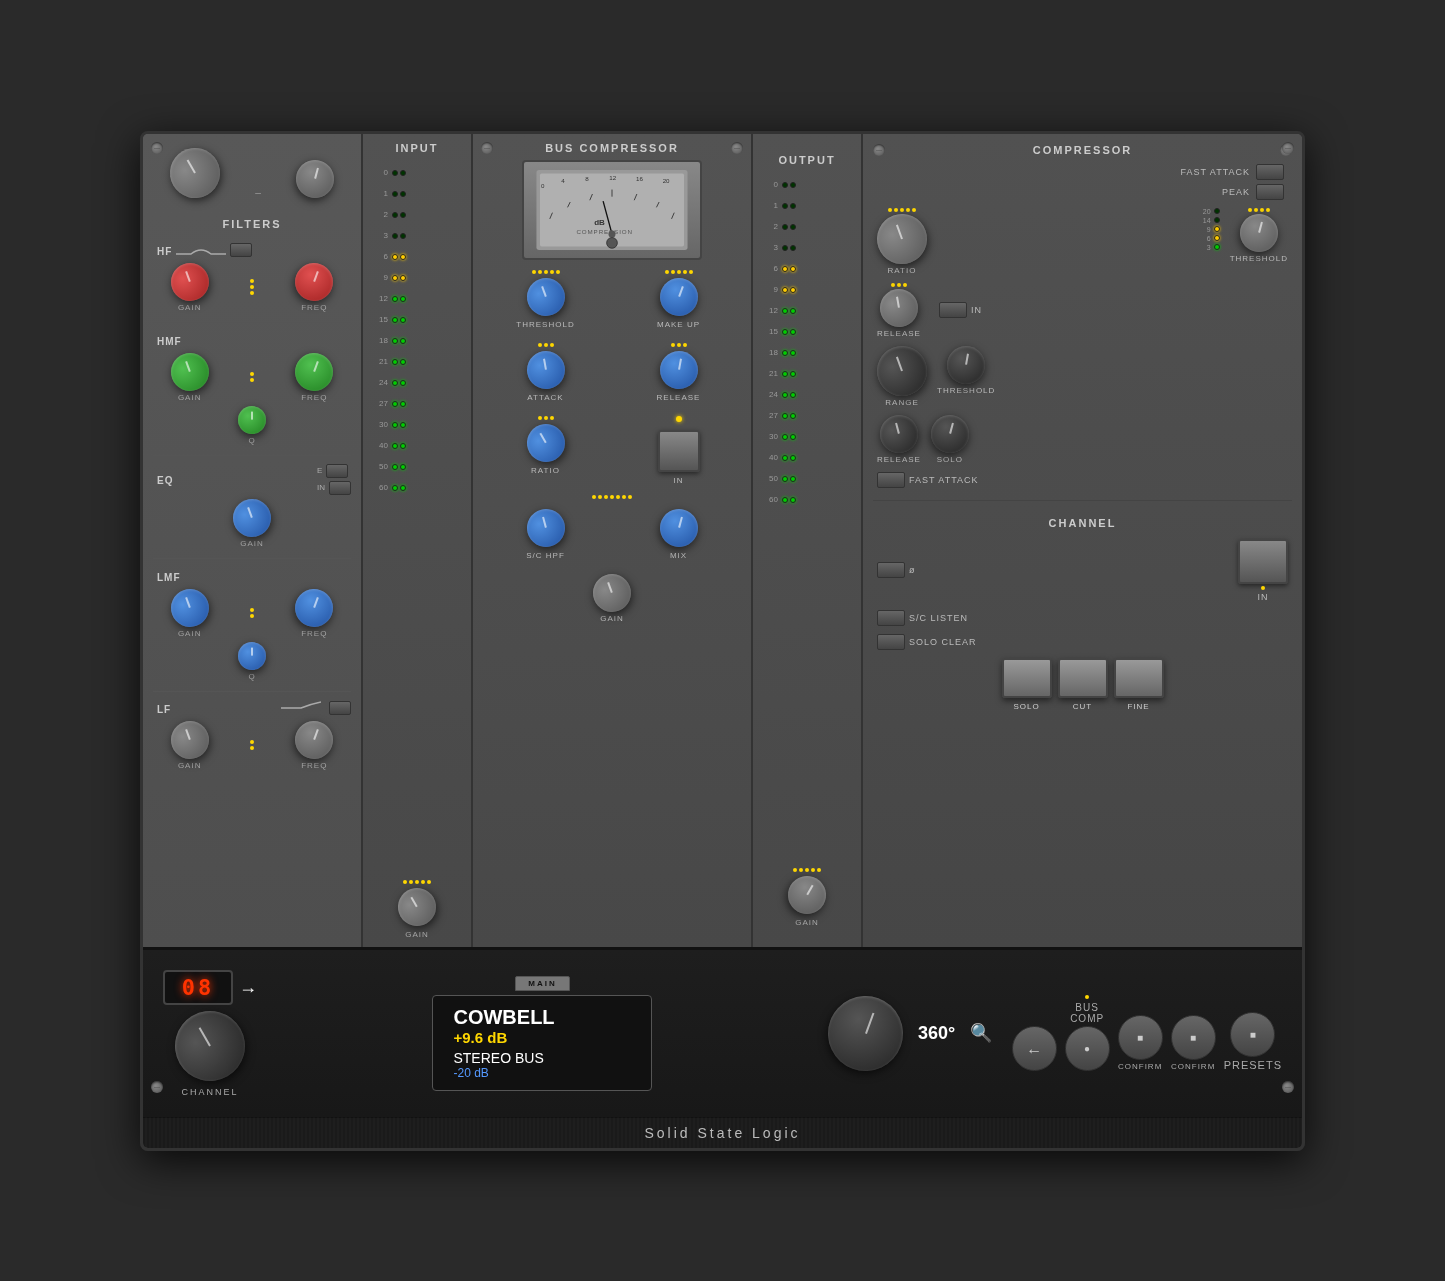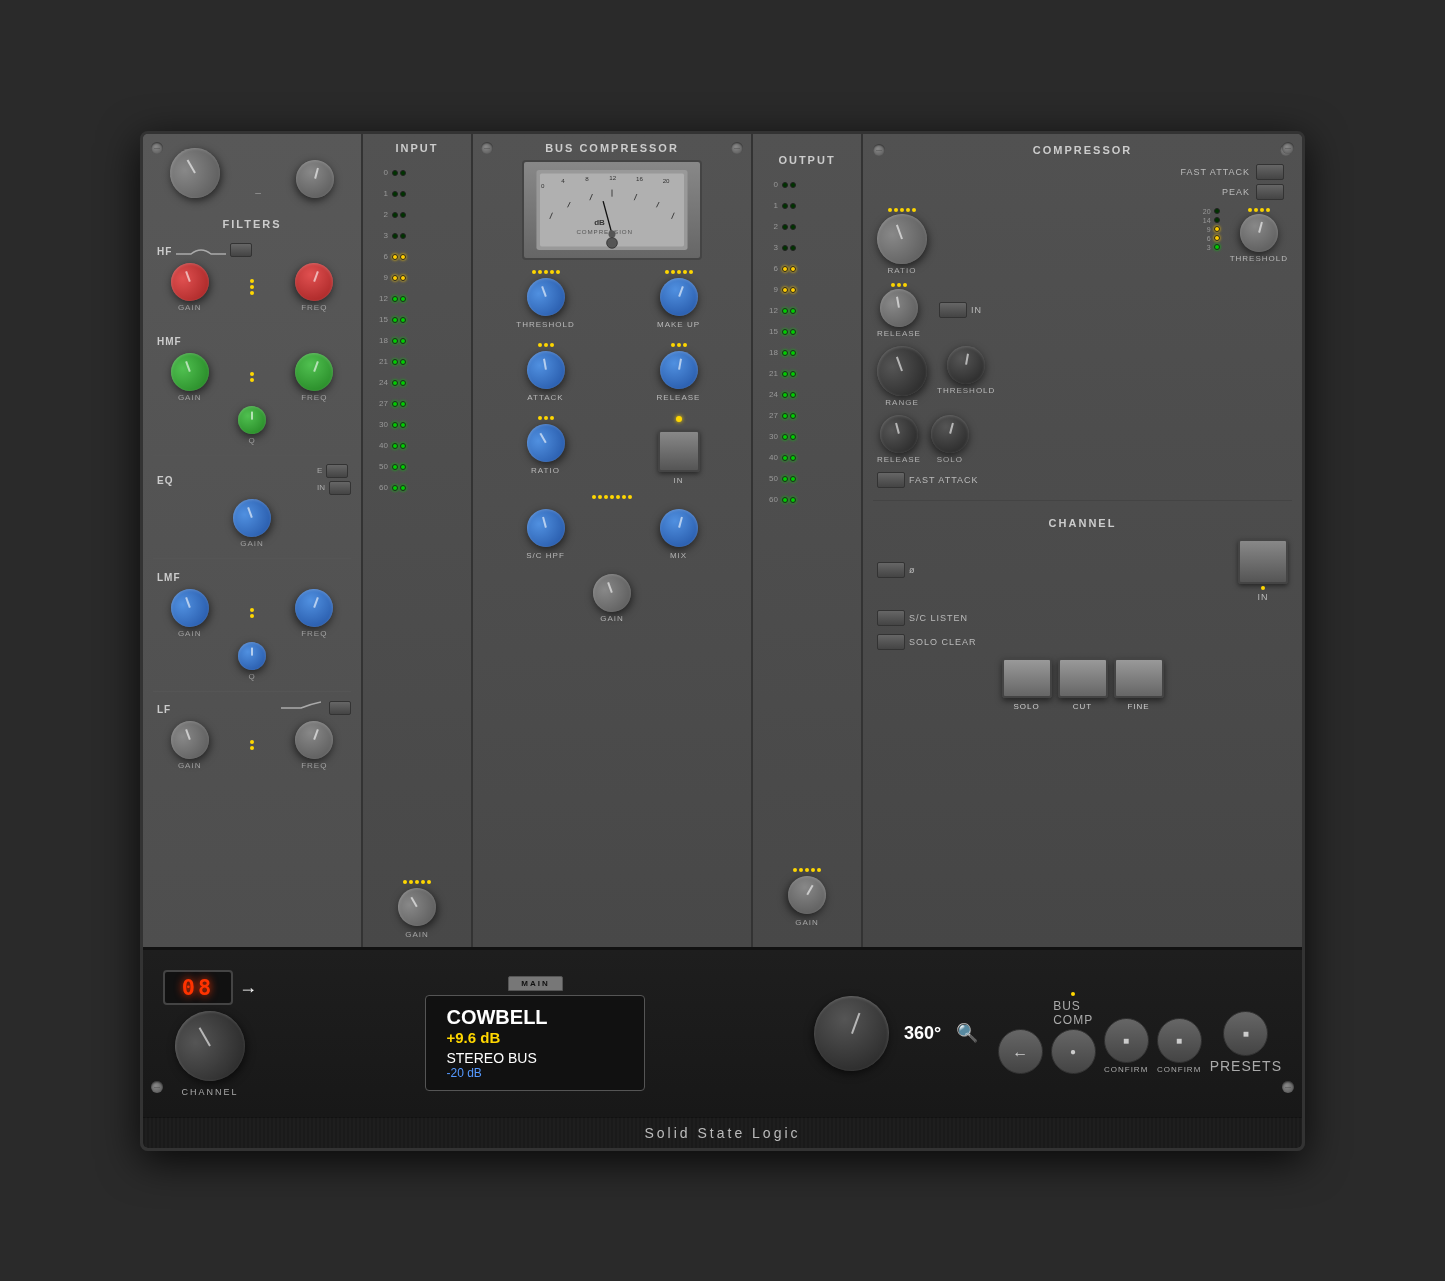--- a/index.html
+++ b/index.html
@@ -1209,21 +1209,21 @@
     <div style="display:flex;flex-direction:column;align-items:center;gap:3px;margin-left:4px;">
       <div style="display:flex;gap:8px;align-items:flex-end;">
         <div style="display:flex;flex-direction:column;align-items:center;gap:2px;">
           <div class="bottom-btn">
             <span style="color:#ccc;font-size:16px;">←</span>
           </div>
         </div>
         <div style="display:flex;flex-direction:column;align-items:center;gap:2px;">
           <div style="display:flex;flex-direction:column;align-items:center;">
             <div class="dot dot-yellow" style="margin-bottom:3px;"></div>
-            <span style="color:#aaa;font-size:12px;letter-spacing:1px;text-align:left;">BUS<br>COMP</span>
+            <span style="color:#aaa;font-size:10px;letter-spacing:1px;text-align:center;">BUS<br>COMP</span>
           </div>
           <div class="bottom-btn">
             <span style="color:#ccc;font-size:10px;text-align:center;">●</span>
           </div>
         </div>
         <div style="display:flex;flex-direction:column;align-items:center;gap:2px;">
           <div class="bottom-btn">
             <span style="color:#ccc;font-size:10px;">■</span>
           </div>
           <span style="color:#aaa;font-size:8px;letter-spacing:1px;">CONFIRM</span>
@@ -1231,21 +1231,21 @@
         <div style="display:flex;flex-direction:column;align-items:center;gap:2px;">
           <div class="bottom-btn">
             <span style="color:#ccc;font-size:10px;">■</span>
           </div>
           <span style="color:#aaa;font-size:8px;letter-spacing:1px;">CONFIRM</span>
         </div>
         <div style="display:flex;flex-direction:column;align-items:center;gap:2px;">
           <div class="bottom-btn">
             <span style="color:#ccc;font-size:10px;">■</span>
           </div>
-          <span style="color:#aaa;font-size:14px;letter-spacing:1px;">PRESETS</span>
+          <span style="color:#aaa;font-size:11px;letter-spacing:1px;">PRESETS</span>
         </div>
       </div>
     </div>
 
   </div>
 
   <div style="background:#1a1a1a;border-top:1px solid #111;padding:6px;text-align:center;">
     <span style="color:#bbb;font-size:14px;letter-spacing:3px;">Solid State Logic</span>
   </div>
 

